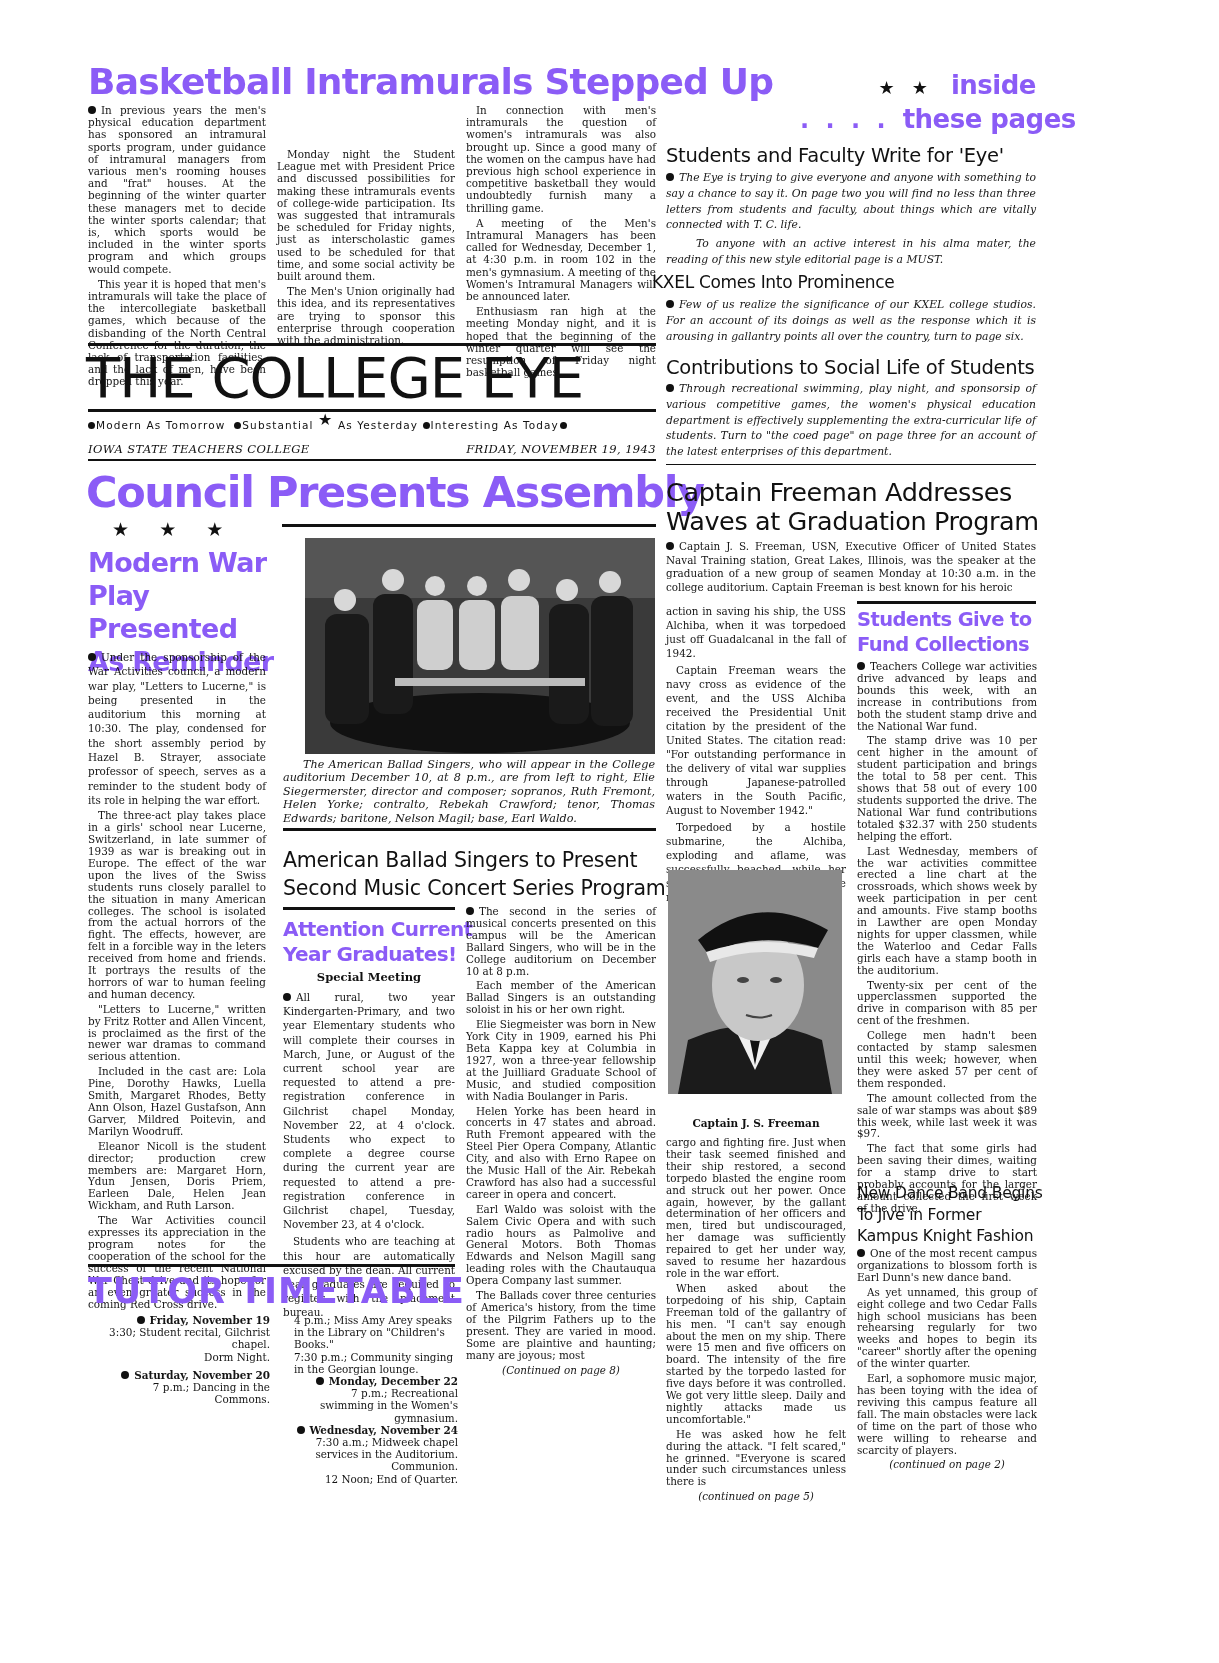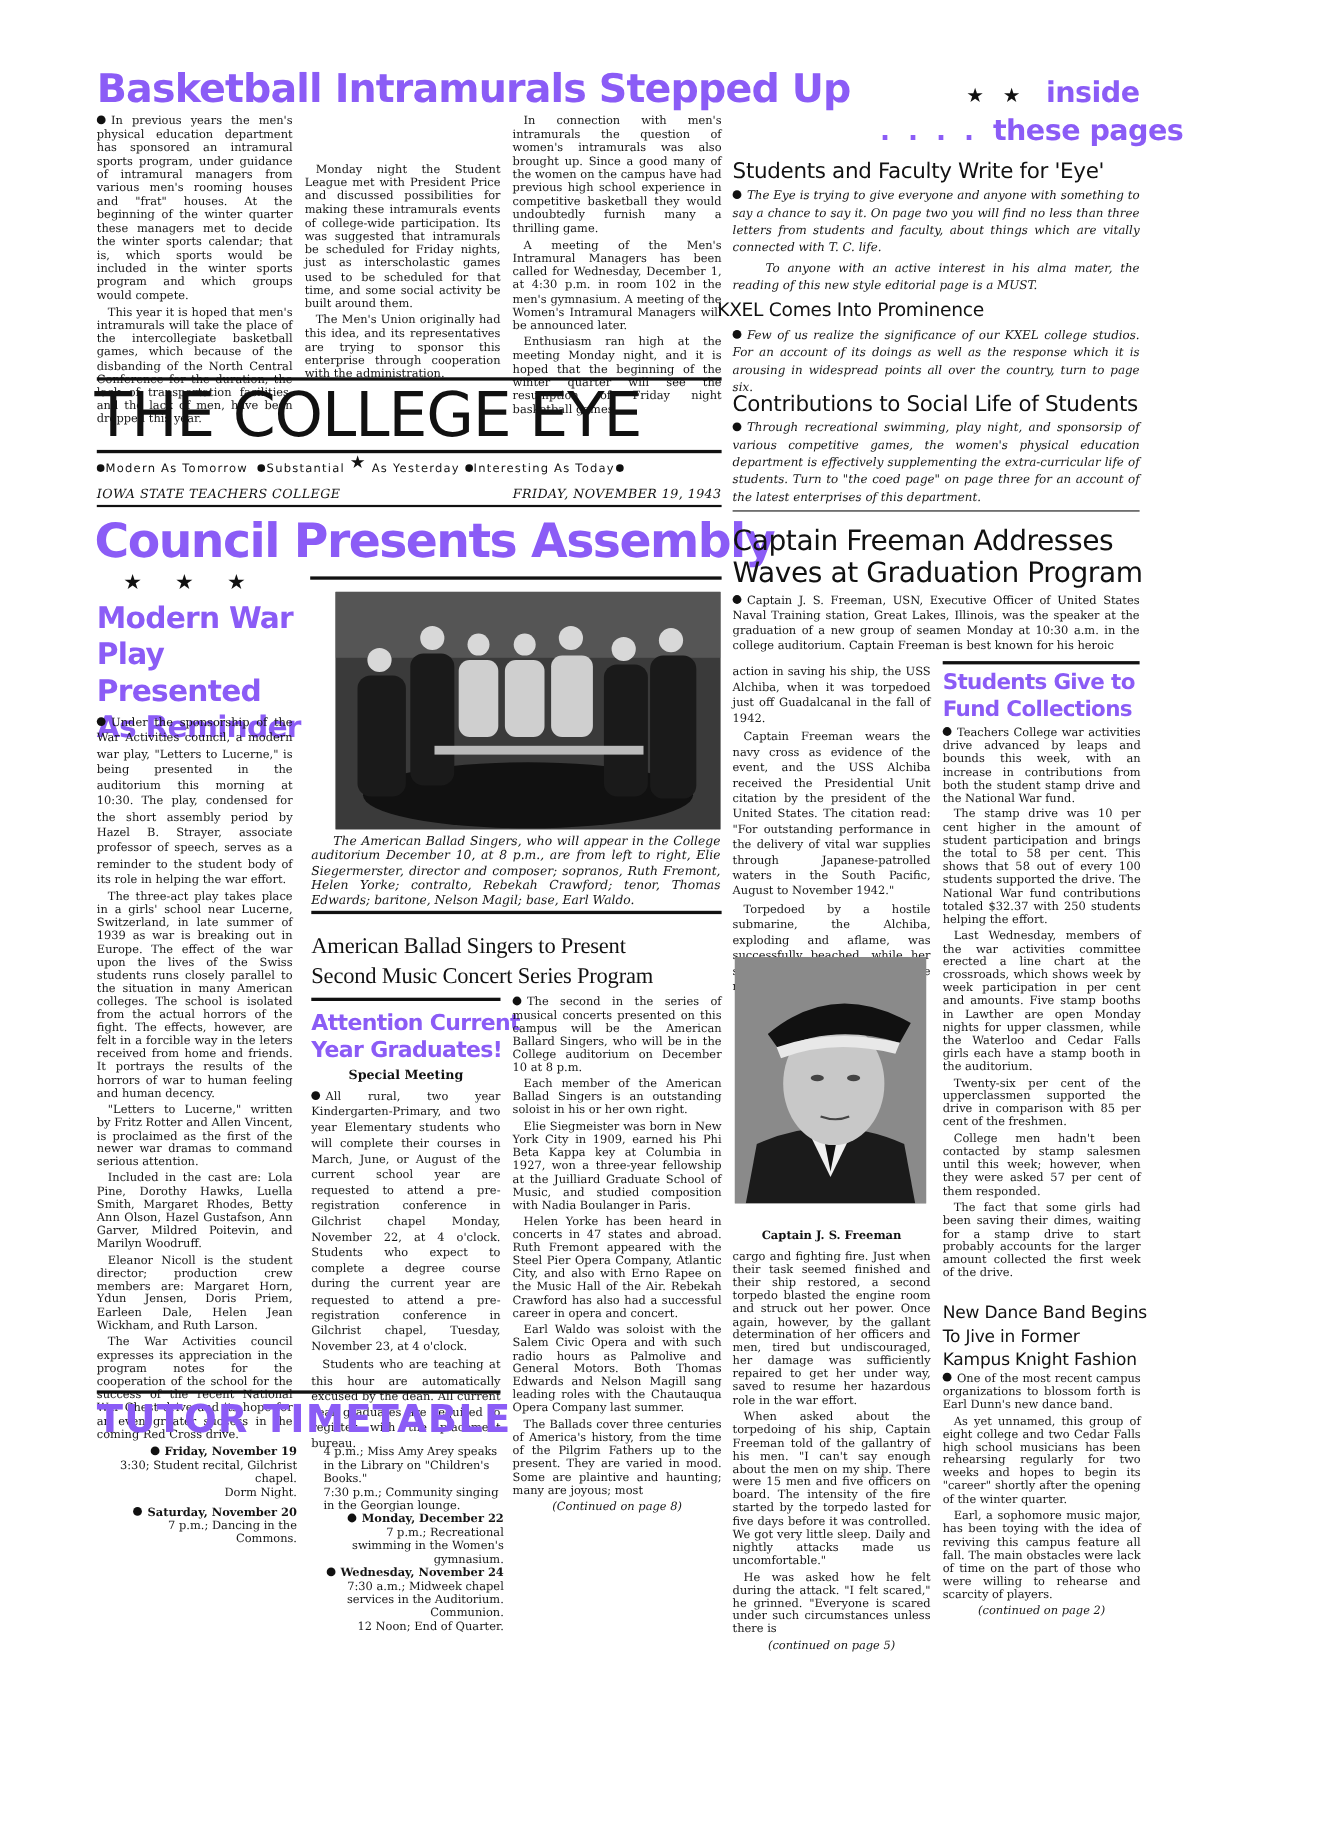--- a/index.html
+++ b/index.html
@@ -66,21 +66,21 @@
 </div>
 
 <div class="abs hl-light" style="left:666px; top:144px; width:372px; font-size:19.5px; white-space:nowrap;">Students and Faculty Write for 'Eye'</div>
 <div class="abs body-text ital" style="left:666px; top:170px; width:370px; font-size:10.8px; line-height:15.8px;">
   <p class="lead"><span class="bullet"></span><span>The Eye is trying to give everyone and anyone with something to say a chance to say it. On page two you will find no less than three letters from students and faculty, about things which are vitally connected with T. C. life.</span></p>
   <p style="text-indent:30px;">To anyone with an active interest in his alma mater, the reading of this new style editorial page is a MUST.</p>
 </div>
 
 <div class="abs hl-light" style="left:652px; top:272px; width:372px; font-size:17px; white-space:nowrap;">KXEL Comes Into Prominence</div>
 <div class="abs body-text ital" style="left:666px; top:297px; width:370px; font-size:10.8px; line-height:15.8px;">
-  <p class="lead"><span class="bullet"></span><span>Few of us realize the significance of our KXEL college studios. For an account of its doings as well as the response which it is arousing in widespread points all over the country, turn to page six.</span></p>
+  <p class="lead"><span class="bullet"></span><span>Few of us realize the significance of our KXEL college studios. For an account of its doings as well as the response which it is arousing in gallantry points all over the country, turn to page six.</span></p>
 </div>
 
 <div class="abs hl-light" style="left:666px; top:356px; width:372px; font-size:19.5px; white-space:nowrap;">Contributions to Social Life of Students</div>
 <div class="abs body-text ital" style="left:666px; top:381px; width:370px; font-size:10.8px; line-height:15.8px;">
   <p class="lead"><span class="bullet"></span><span>Through recreational swimming, play night, and sponsorsip of various competitive games, the women's physical education department is effectively supplementing the extra-curricular life of students. Turn to "the coed page" on page three for an account of the latest enterprises of this department.</span></p>
 </div>
 <div class="abs rule-thin" style="left:666px; top:464px; width:370px;"></div>
 
 <div class="abs hl-bold" style="left:86px; top:466px; width:572px; font-size:43px; line-height:52px; white-space:nowrap; letter-spacing:-1.4px;">Council Presents Assembly</div>
 <div class="abs rule-thick" style="left:282px; top:524px; width:374px;"></div>
@@ -121,21 +121,21 @@
       <rect x="112" y="62" width="36" height="70" rx="10"></rect>
         <rect x="154" y="62" width="36" height="70" rx="10"></rect>
         <rect x="196" y="58" width="38" height="74" rx="10"></rect>
     </g>
     <rect x="90" y="140" width="190" height="8" fill="#bbb"></rect>
   </svg>
 </div>
 <div class="abs body-text ital" style="left:283px; top:758px; width:372px; font-size:11.2px; line-height:13.4px; text-indent:20px;">The American Ballad Singers, who will appear in the College auditorium December 10, at 8 p.m., are from left to right, Elie Siegermerster, director and composer; sopranos, Ruth Fremont, Helen Yorke; contralto, Rebekah Crawford; tenor, Thomas Edwards; baritone, Nelson Magil; base, Earl Waldo.</div>
 <div class="abs rule-thick" style="left:283px; top:828px; width:373px;"></div>
 
-<div class="abs hl-light" style="left:283px; top:846px; width:374px; font-size:20.5px; line-height:28px; white-space:nowrap; letter-spacing:-0.2px;font-family:Liberation Serif, serif;">
+<div class="abs hl-light" style="left:283px; top:846px; width:374px; font-size:20.5px; line-height:28px; white-space:nowrap; letter-spacing:-0.2px;">
   <div>American Ballad Singers to Present</div>
   <div>Second Music Concert Series Program</div>
 </div>
 
 <div class="abs rule-thick" style="left:283px; top:907px; width:172px;"></div>
 <div class="abs hl-bold" style="left:283px; top:917px; width:176px; font-size:20px; line-height:25px; letter-spacing:-0.6px; white-space:nowrap;">
   <div>Attention Current</div>
   <div>Year Graduates!</div>
 </div>
 <div class="abs serif" style="left:283px; top:970px; width:172px; text-align:center; font-weight:bold; font-size:11.5px;">Special Meeting</div>
@@ -224,20 +224,21 @@
 <div class="abs hl-bold" style="left:857px; top:607px; width:182px; font-size:19.5px; line-height:25px; white-space:nowrap; letter-spacing:-0.6px;">
   <div>Students Give to</div>
   <div>Fund Collections</div>
 </div>
 <div class="abs body-text" style="left:857px; top:661px; width:180px; line-height:11.9px;">
   <p class="lead"><span class="bullet"></span><b>Teachers College war activities</b> <span>drive advanced by leaps and bounds this week, with an increase in contributions from both the student stamp drive and the National War fund.</span></p>
   <p>The stamp drive was 10 per cent higher in the amount of student participation and brings the total to 58 per cent. This shows that 58 out of every 100 students supported the drive. The National War fund contributions totaled $32.37 with 250 students helping the effort.</p>
   <p>Last Wednesday, members of the war activities committee erected a line chart at the crossroads, which shows week by week participation in per cent and amounts. Five stamp booths in Lawther are open Monday nights for upper classmen, while the Waterloo and Cedar Falls girls each have a stamp booth in the auditorium.</p>
   <p>Twenty-six per cent of the upperclassmen supported the drive in comparison with 85 per cent of the freshmen.</p>
   <p>College men hadn't been contacted by stamp salesmen until this week; however, when they were asked 57 per cent of them responded.</p>
+  <p>The amount collected from the sale of war stamps was about $89 this week, while last week it was $97.</p>
   <p>The fact that some girls had been saving their dimes, waiting for a stamp drive to start probably accounts for the larger amount collected the first week of the drive.</p>
 </div>
 
 <div class="abs hl-light" style="left:857px; top:1183px; width:182px; font-size:15.5px; line-height:21.5px; white-space:nowrap; letter-spacing:-0.2px;">
   <div>New Dance Band Begins</div>
   <div>To Jive in Former</div>
   <div>Kampus Knight Fashion</div>
 </div>
 <div class="abs body-text" style="left:857px; top:1248px; width:180px; line-height:11.9px;">
   <p class="lead"><span class="bullet"></span><b>One of the most recent</b> <span>campus organizations to blossom forth is Earl Dunn's new dance band.</span></p>

